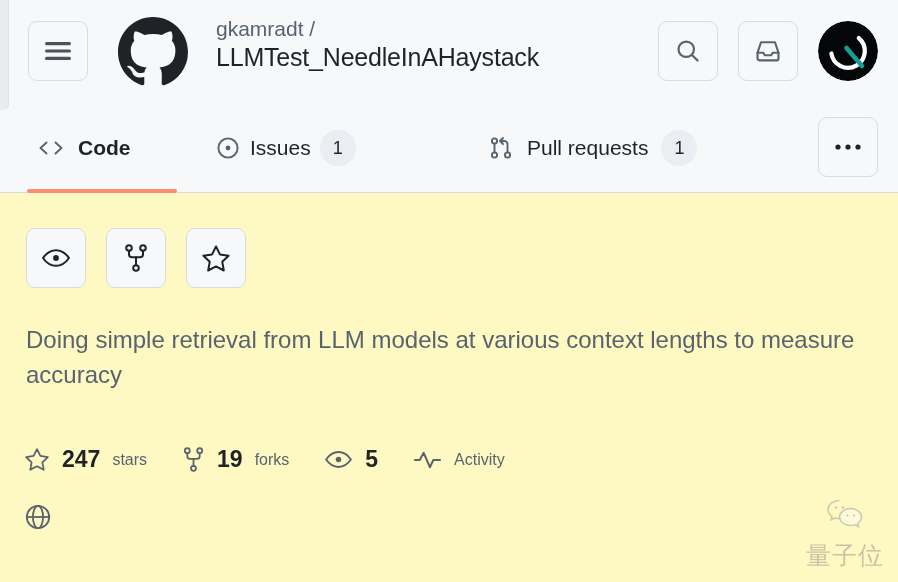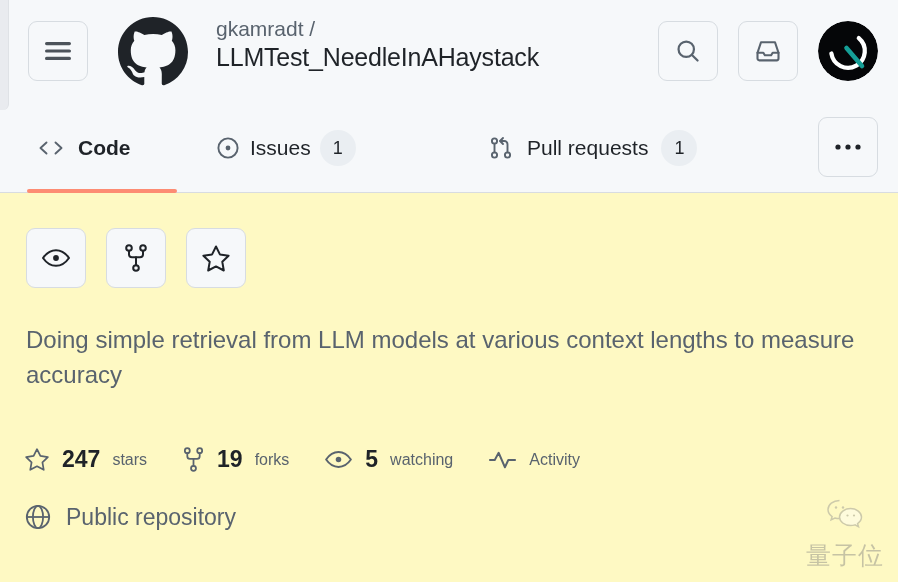--- a/index.html
+++ b/index.html
@@ -421,42 +421,40 @@
     </div>
 
     <div class="stat-item">
       <span>
         <svg width="29" height="21" viewBox="0 0 30 22" fill="none" stroke="#59636e" stroke-width="2" stroke-linejoin="round">
           <path d="M2 11c3.6-5.2 8-7.8 13-7.8S24.4 5.8 28 11c-3.6 5.2-8 7.8-13 7.8S5.6 16.2 2 11Z"></path>
           <circle cx="15" cy="11" r="2.9" fill="#59636e" stroke="none"></circle>
         </svg>
       </span>
       <span class="stat-num">5</span>
-      <span class="stat-word">watching</span>
     </div>
 
     <div class="stat-item">
       <span>
         <svg width="29" height="22" viewBox="0 0 30 22" fill="none" stroke="#59636e" stroke-width="2" stroke-linecap="round" stroke-linejoin="round">
           <polyline points="2,11 7,11 11,3.5 17.5,18.5 21,11 28,11"></polyline>
         </svg>
       </span>
       <span class="stat-word">Activity</span>
     </div>
   </div>
 
   <div id="repo-visibility">
     <span>
       <svg width="28" height="28" viewBox="0 0 28 28" fill="none" stroke="#59636e" stroke-width="1.8">
         <circle cx="14" cy="14" r="11.2"></circle>
         <line x1="2.8" y1="14" x2="25.2" y2="14"></line>
         <ellipse cx="14" cy="14" rx="5.1" ry="11.2"></ellipse>
       </svg>
     </span>
-    <span id="repo-visibility-label">Public repository</span>
   </div>
 
   <div id="watermark">
     <span>
       <svg width="38" height="32" viewBox="0 0 38 32" fill="none" stroke="#8a8a8a" stroke-width="1.5">
         <path d="M13.5 2.5C7 2.5 2 6.6 2 11.6c0 2.8 1.6 5.3 4.1 7l-1 3.3 3.8-1.9c1.4.4 2.9.6 4.6.6"></path>
         <circle cx="10" cy="9.5" r="1.2" fill="#8a8a8a" stroke="none"></circle>
         <circle cx="17" cy="9.5" r="1.2" fill="#8a8a8a" stroke="none"></circle>
         <path d="M24.5 10.5c6 0 11 3.9 11 8.6 0 2.6-1.5 4.9-3.9 6.5l.9 3.1-3.5-1.8c-1.4.4-2.9.6-4.5.6-6 0-11-3.9-11-8.4s5-8.6 11-8.6Z" fill="#ffffff"></path>
         <circle cx="21.5" cy="17.5" r="1.1" fill="#8a8a8a" stroke="none"></circle>

